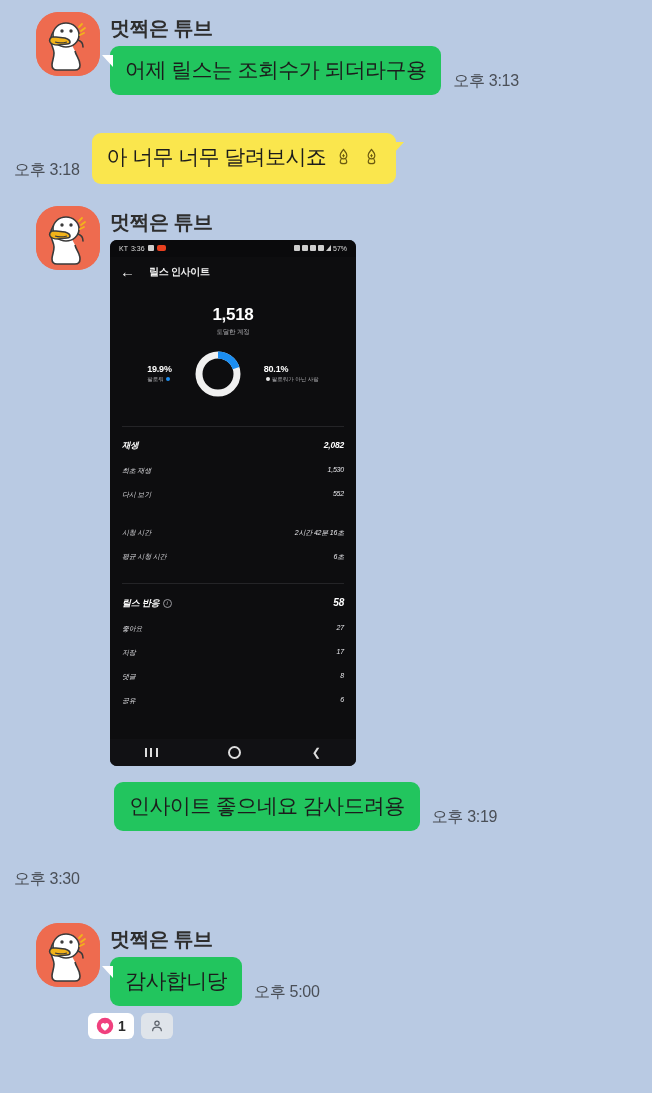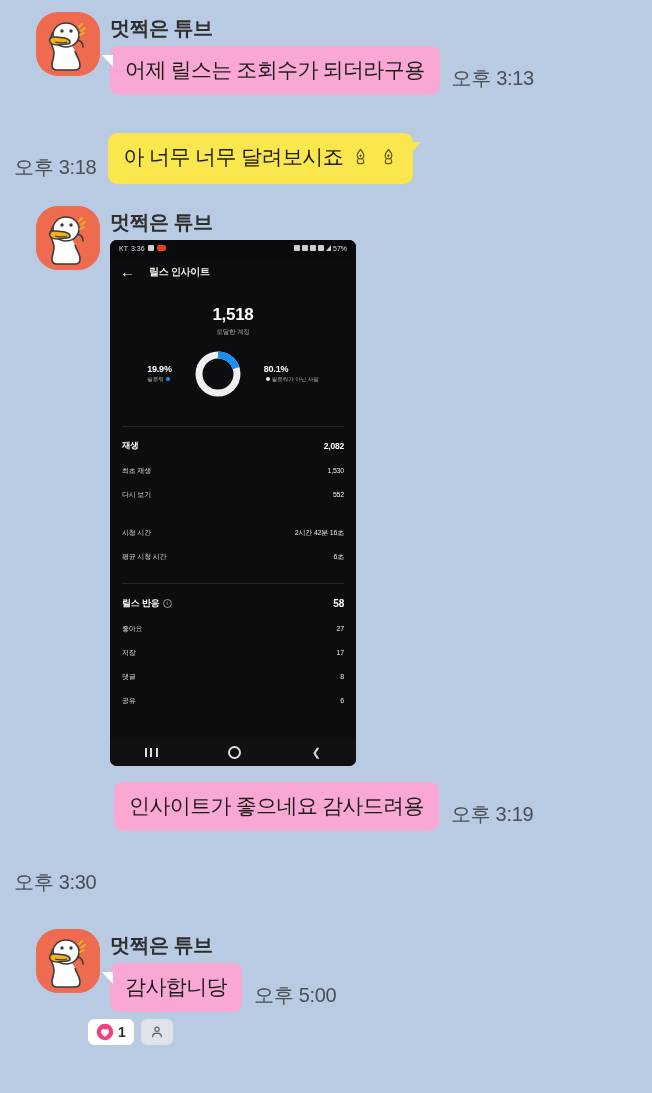--- a/index.html
+++ b/index.html
@@ -65,21 +65,21 @@
     position: relative;
     max-width: 430px;
     border-radius: 9px;
     padding: 11px 15px 12px 15px;
     font-size: 21px;
     letter-spacing: -0.6px;
     line-height: 1.25;
     color: #1c1c1c;
     word-break: break-word;
   }
-  .bubble.white { background: #f9a8d4; font-family: Liberation Serif, serif; }
+  .bubble.white { background: #22c55e; }
   .bubble.yellow { background: #fae64d; }
 
   
   .bubble.white.tail::before {
     content: "";
     position: absolute;
     left: -8px;
     top: 9px;
     width: 0; height: 0;
     border-top: 0 solid transparent;
@@ -94,21 +94,21 @@
     top: 9px;
     width: 0; height: 0;
     border-top: 0 solid transparent;
     border-bottom: 12px solid transparent;
     border-left: 11px solid #fae64d;
   }
 
   .bubble-line { display: flex; align-items: flex-end; }
 
   .timestamp {
-    font-size: 20px;
+    font-size: 16px;
     color: #4a4f57;
     letter-spacing: -0.3px;
     white-space: nowrap;
     padding-bottom: 3px;
   }
   .timestamp.left-pad { margin-left: 12px; }
   .timestamp.right-pad { margin-right: 12px; }
 
   .emoji-glyph {
     display: inline-block;
@@ -180,22 +180,22 @@
   .dot { display:inline-block; width:4px; height:4px; border-radius:50%; margin:0 2px; }
   .dot.blue { background:#1b8ef2; }
   .dot.white { background:#e8e8e8; }
 
   .ss-divider { height: 1px; background: #242427; margin: 10px 12px 0 12px; }
 
   .ss-stats { padding: 6px 12px 4px 12px; background: #0d0d0f; }
   .ss-row {
     display: flex;
     justify-content: space-between;
-    align-items: center;
     padding: 7px 0;
+    font-style: italic;
   }
   .ss-row-label { font-size: 7px; color: #d8d8dc; letter-spacing: -0.2px; }
   .ss-row-value { font-size: 7px; color: #e9e9ed; letter-spacing: -0.2px; }
   .ss-row.head .ss-row-label { font-size: 9px; font-weight: bold; color: #ffffff; }
   .ss-row.head .ss-row-value { font-size: 10px; font-weight: bold; color: #ffffff; }
   .ss-row.big .ss-row-label { font-size: 8.5px; font-weight: bold; color: #ffffff; }
   .ss-row.big .ss-row-value { font-size: 8.5px; font-weight: bold; color: #ffffff; }
   .info-i {
     display:inline-block;
     width:7px;height:7px;
@@ -417,21 +417,21 @@
           <span class="nav-recents"></span>
           <span class="nav-home"></span>
           <span class="nav-back">❮</span>
         </div>
       </div>
     </div>
   </div>
 
   <div class="msg-row incoming" style="margin-top:16px; padding-left:114px;">
     <div class="bubble-line">
-      <div class="bubble white">인사이트가 좋으네요 감사드려용</div>
+      <div class="bubble white">인사이트 좋으네요 감사드려용</div>
       <div class="timestamp left-pad">오후 3:19</div>
     </div>
   </div>
 
   <div class="msg-row outgoing" style="margin-top:38px;">
     <div class="bubble-line">
       <div class="timestamp right-pad">오후 3:30</div>
     </div>
   </div>
 

